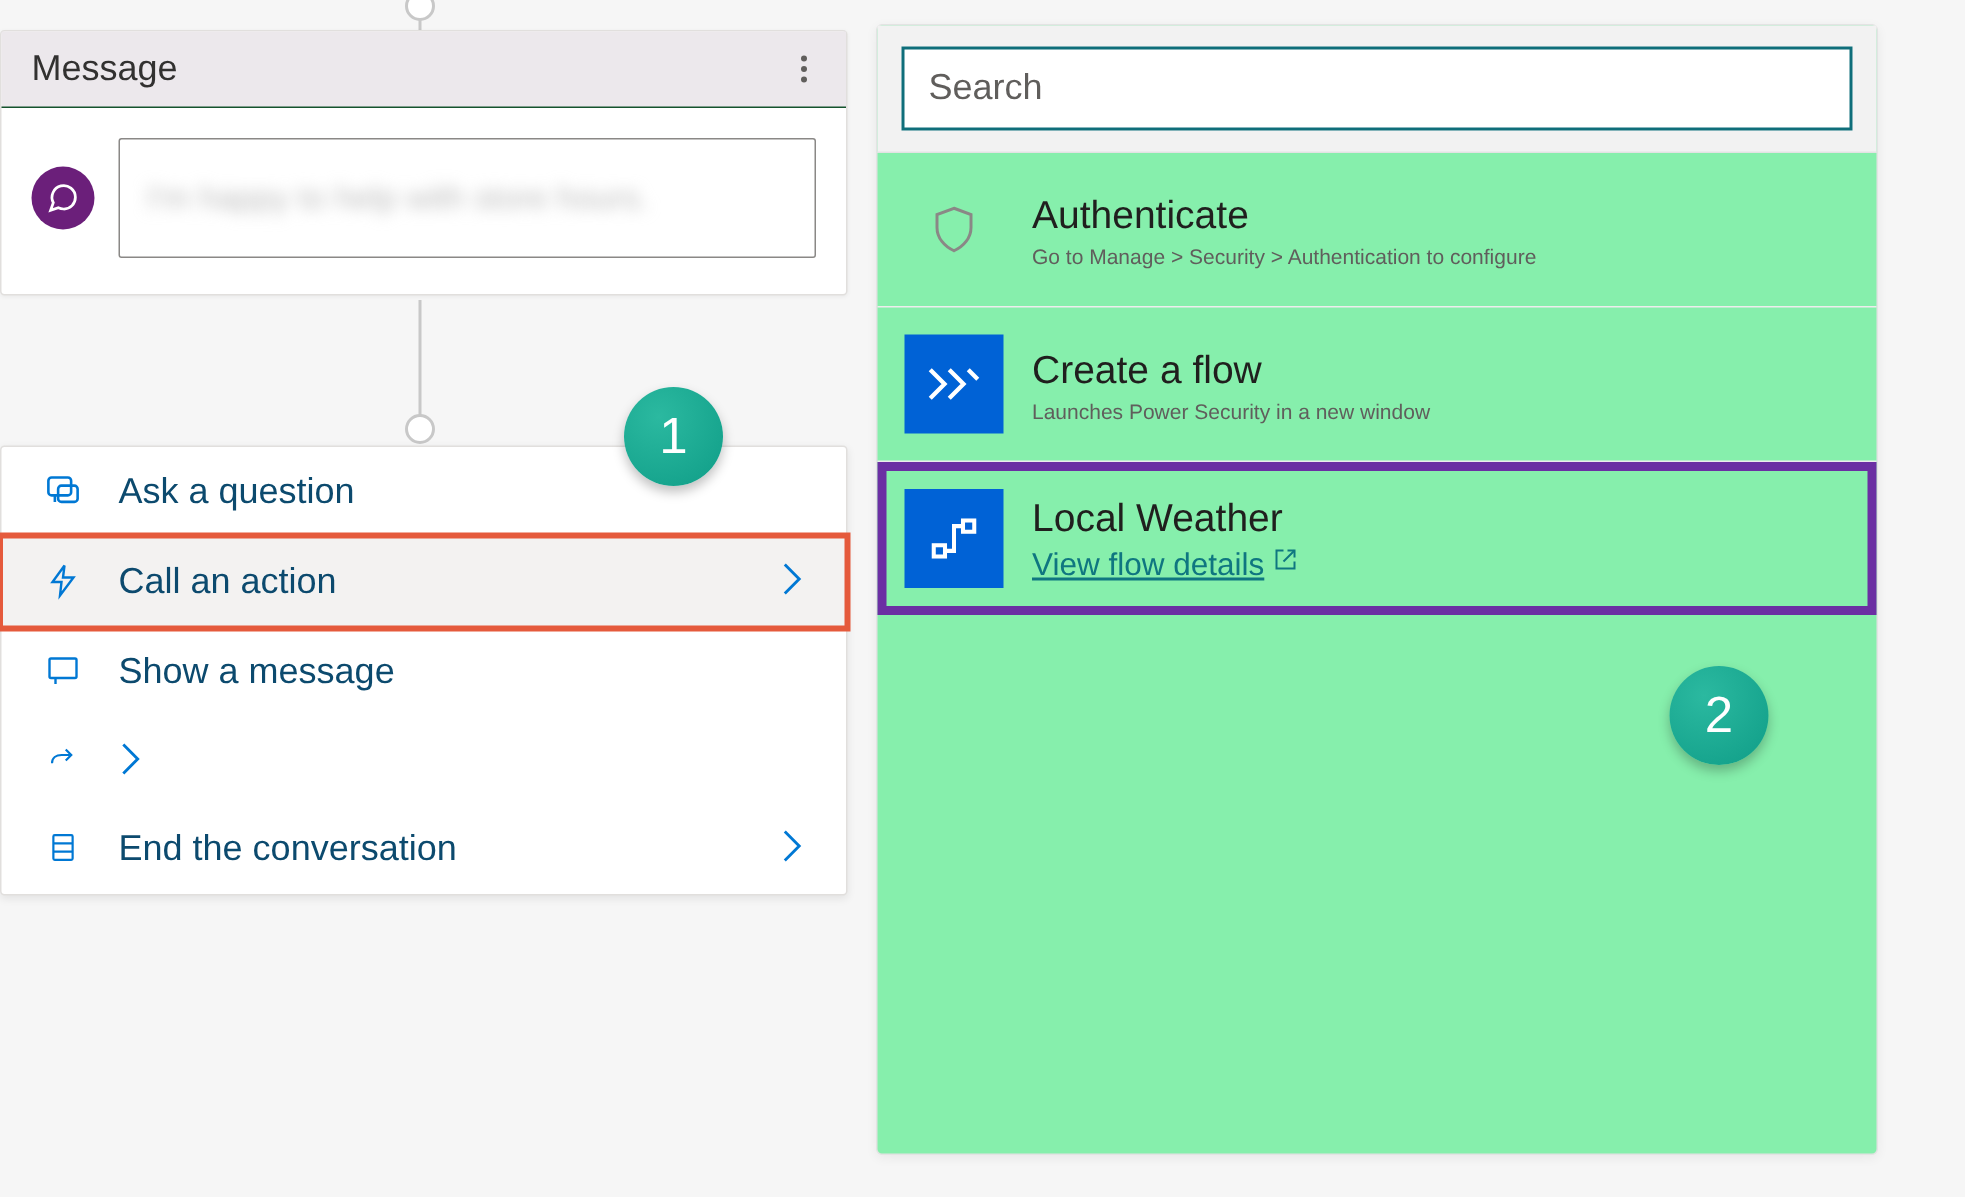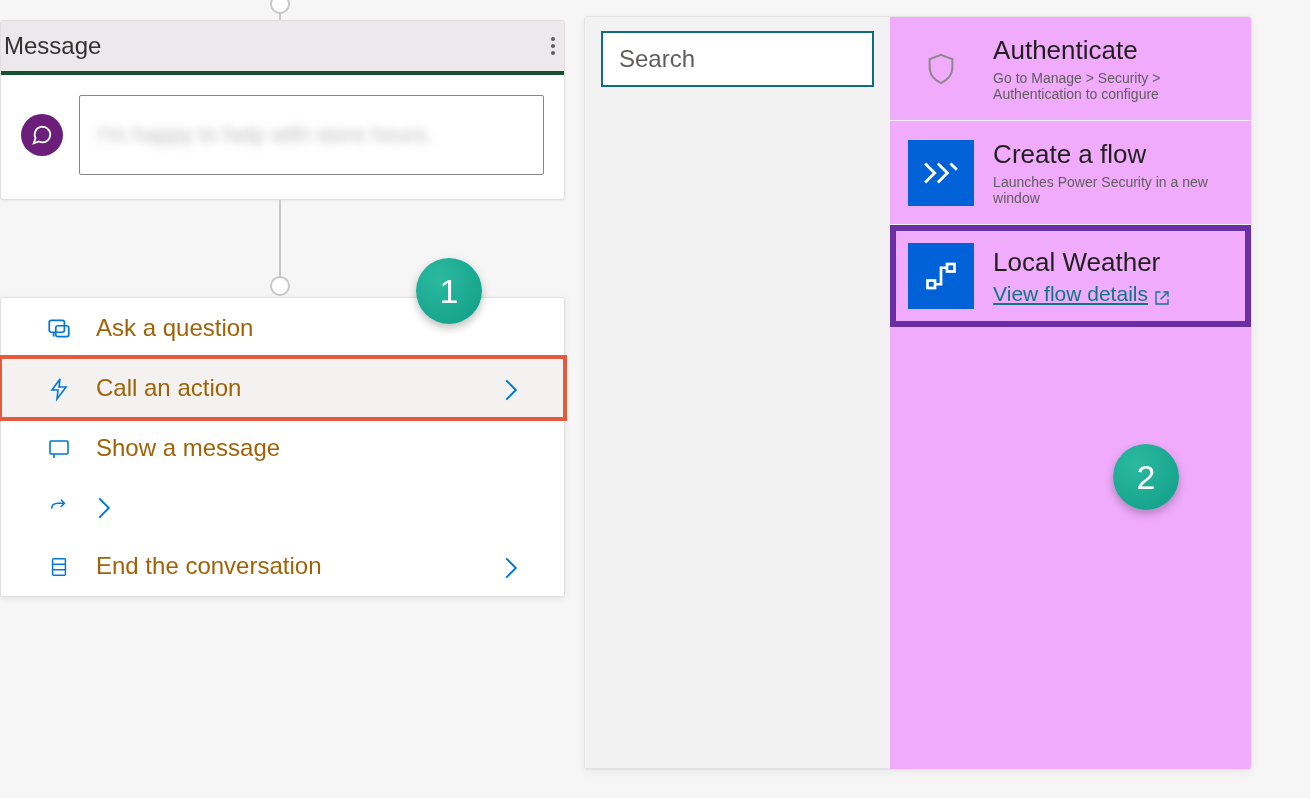--- a/index.html
+++ b/index.html
@@ -54,22 +54,22 @@
     background: #fff;
     border: 1px solid #e1dfdd;
     border-radius: 3px;
     box-shadow: 0 1px 3px rgba(0,0,0,0.05);
   }
   .message-header {
     background: #ece8ec;
     display: flex;
     align-items: center;
     justify-content: space-between;
-    padding: 10px 3px;
-    border-bottom: 4px solid #14532d;
+    padding: 10px 20px;
+    border-bottom: 1px solid #14532d;
   }
   .message-title {
     font-size: 24px;
     font-weight: 400;
     color: #323130;
   }
   .kebab {
     display: flex;
     flex-direction: column;
     gap: 3px;
@@ -114,25 +114,25 @@
     top: 297px;
     left: 0;
     width: 565px;
     background: #fff;
     border: 1px solid #e1dfdd;
     border-radius: 3px;
     box-shadow: 0 2px 6px rgba(0,0,0,0.08);
   }
   .node-item {
     display: flex;
-    align-items: flex-end;
+    align-items: flex-start;
     gap: 24px;
-    padding: 16px 45px;
+    padding: 16px 28px;
     font-size: 24px;
-    color: #a16207;
+    color: #0c4a6e;
     cursor: pointer;
     position: relative;
   }
   .node-item.highlighted {
     background: #f3f2f1;
     outline: 4px solid #e55a3c;
     outline-offset: -1px;
     z-index: 2;
   }
   .node-icon {
@@ -161,26 +161,26 @@
   .callout-1 { top: 258px; left: 416px; }
   .callout-2 { top: 444px; left: 1113px; }
 
   
   .right-panel {
     position: absolute;
     left: 584px;
     top: 16px;
     width: 668px;
     height: 754px;
-    background: #f0abfc;
+    background: #86efac;
     border: 1px solid #e3e3e3;
     border-radius: 4px;
     box-shadow: 0 2px 8px rgba(0,0,0,0.06);
     display: flex;
-    flex-direction: row;
+    flex-direction: column;
   }
   .search-wrap {
     padding: 14px 16px;
     background: #f2f2f2;
     border-bottom: 1px solid #e3e3e3;
   }
   .search-input {
     width: 100%;
     height: 56px;
     font-size: 24px;
@@ -216,21 +216,21 @@
   .action-icon.blue { background: #0062d6; color: #fff; }
   .action-icon.plain { background: transparent; color: #8a8886; }
   .action-text { flex: 1; }
   .action-title { font-size: 26px; color: #201f1e; margin-bottom: 4px; }
   .action-sub { font-size: 14px; color: #605e5c; }
   .action-link {
     font-size: 21px;
     color: #0f7680;
     text-decoration: underline;
     display: inline-flex;
-    align-items: flex-end;
+    align-items: flex-start;
     gap: 6px;
   }
   .ext-icon { font-size: 16px; color: #0f7680; text-decoration: none; }
 
   svg { display: block; }
 </style>
 </head>
 <body>
 
 <div class="canvas">

